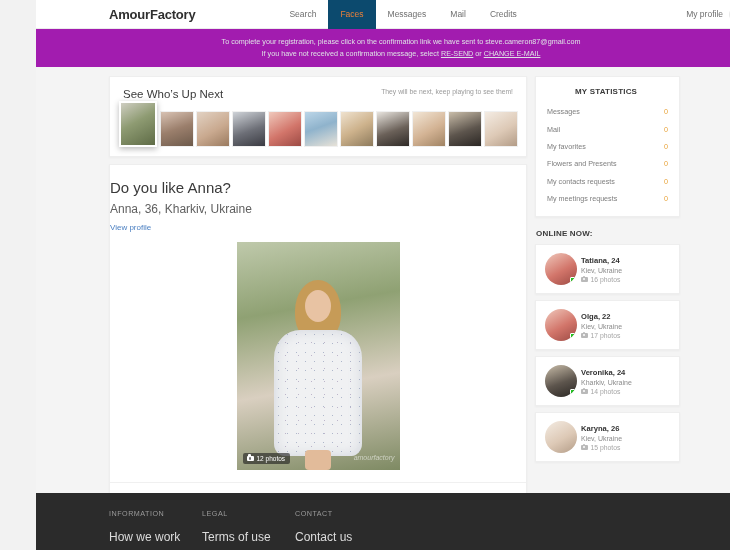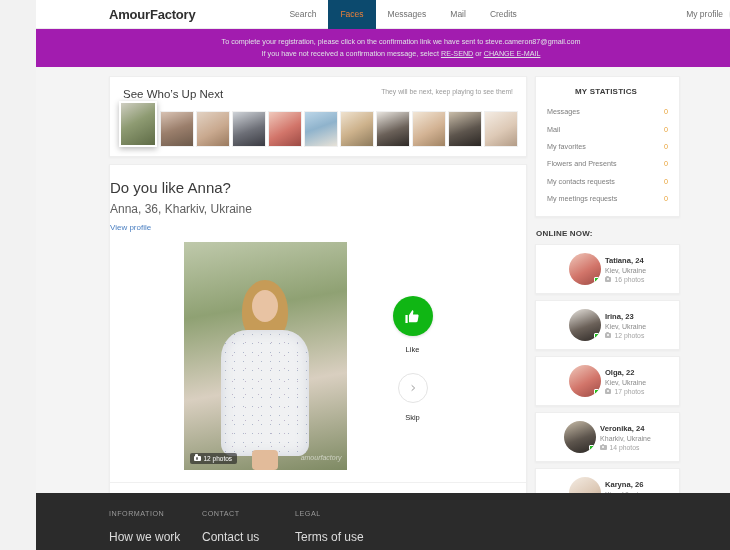--- a/index.html
+++ b/index.html
@@ -231,21 +231,21 @@
     font-size: 7.2px; color: #7d7d7d; padding: 4.2px 0;
   }
   .stat-val { color: #e8a33a; }
 
   .online-title {
     font-size: 8px; font-weight: bold; color: #3b3b3b;
     margin: 12px 0 6px 1px; letter-spacing: .2px;
   }
   .online-card {
     display: flex; align-items: center; gap: 4px;
-    padding: 8px 9px; margin-bottom: 6px; justify-content: center;
+    padding: 8px 9px; margin-bottom: 6px;
   }
   .oc-avatar {
     width: 32px; height: 32px; border-radius: 50%; position: relative;
     flex: none; overflow: hidden;
   }
   .oc-dot {
     position: absolute; right: 0px; bottom: 1px;
     width: 7px; height: 7px; border-radius: 1px; background: #22c322;
     border: 1px solid #ffffff;
   }
@@ -369,34 +369,20 @@
                 </div>
               <div class="pf-legs"></div>
             </div>
             <div class="photo-badge">
               <span class="cam-glyph"></span>
               <span>12 photos</span>
             </div>
             <div class="watermark">amourfactory</div>
           </div>
 
-          <div class="actions-col">
-            <div class="like-btn">
-              <svg width="17" height="17" viewBox="0 0 24 24" fill="#ffffff">
-                <path d="M2 10h3.2v11H2zM7 10.4 11.6 3c.9 0 1.7.8 1.7 1.8L12.6 9H19c1 0 1.8.9 1.6 1.9l-1.3 7.5c-.2.9-1 1.6-1.9 1.6H7z"></path>
-              </svg>
-            </div>
-            <div class="like-label">Like</div>
-            <div class="skip-btn">
-              <svg width="8" height="8" viewBox="0 0 24 24" fill="none" stroke="#9a9a9a" stroke-width="3">
-                <path d="M8 4l9 8-9 8"></path>
-              </svg>
-            </div>
-            <div class="skip-label">Skip</div>
-          </div>
         </div>
 
         <div class="pc-actions">
           <div class="act-btn">
             <svg class="act-ico" viewBox="0 0 24 24" fill="#ef8a33">
               <path d="M2 5h15a2 2 0 012 2v1l-9.5 5L0 8V7a2 2 0 012-2zm17 5.5V16a2 2 0 01-2 2H2a2 2 0 01-2-2v-5.5l9.5 4.8z"></path>
             </svg>
             <span>Send mail</span>
           </div>
           <div class="act-btn">
@@ -463,33 +449,20 @@
         <div>
           <div class="oc-name">Tatiana, 24</div>
           <div class="oc-loc">Kiev, Ukraine</div>
           <div class="oc-photos">
               <span class="cam-sm"></span>
               <span>16 photos</span>
             </div>
         </div>
       </div>
 
-      <div class="card online-card">
-        <div class="oc-avatar ph-h">
-            <span class="oc-dot"></span>
-          </div>
-        <div>
-          <div class="oc-name">Irina, 23</div>
-          <div class="oc-loc">Kiev, Ukraine</div>
-          <div class="oc-photos">
-              <span class="cam-sm"></span>
-              <span>12 photos</span>
-            </div>
-        </div>
-      </div>
 
       <div class="card online-card">
         <div class="oc-avatar ph-e">
             <span class="oc-dot"></span>
           </div>
         <div>
           <div class="oc-name">Olga, 22</div>
           <div class="oc-loc">Kiev, Ukraine</div>
           <div class="oc-photos">
               <span class="cam-sm"></span>
@@ -526,22 +499,22 @@
 
     </div>
   </div>
 
   <div class="footer">
     <div class="f-col">
       <div class="f-head">INFORMATION</div>
       <div class="f-link">How we work</div>
     </div>
     <div class="f-col">
+      <div class="f-head">LEGAL</div>
+      <div class="f-link">Terms of use</div>
+    </div>
+    <div class="f-col">
       <div class="f-head">CONTACT</div>
       <div class="f-link">Contact us</div>
     </div>
-    <div class="f-col">
-      <div class="f-head">LEGAL</div>
-      <div class="f-link">Terms of use</div>
-    </div>
   </div>
 
 </div>
 
 </body></html>

